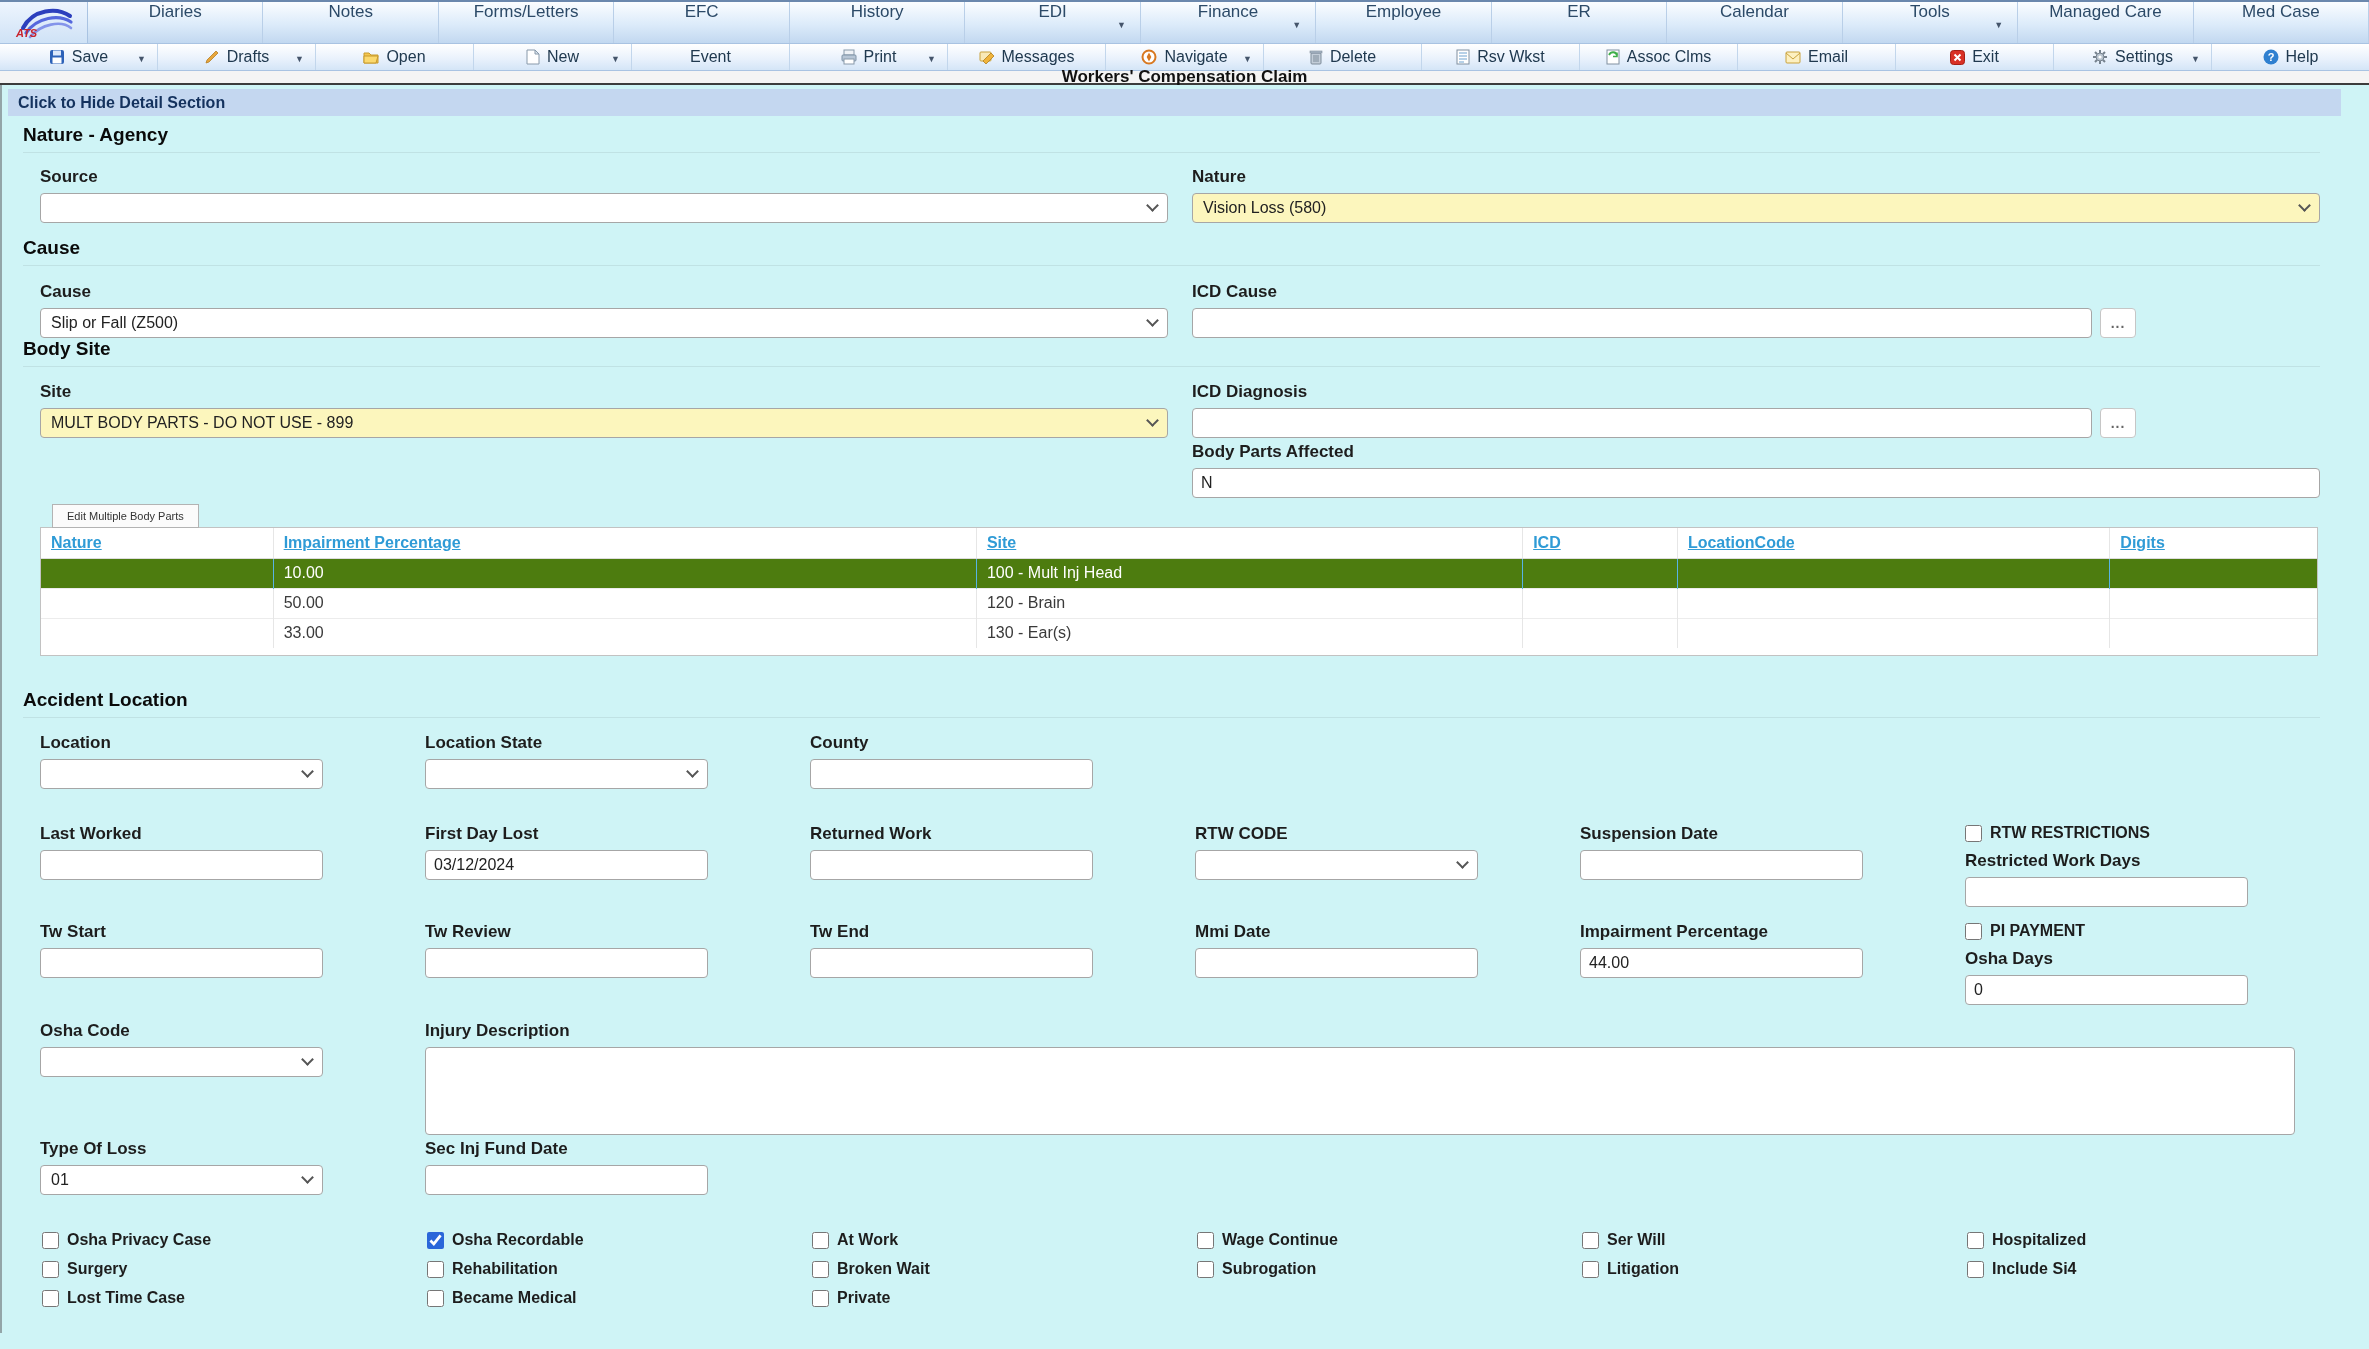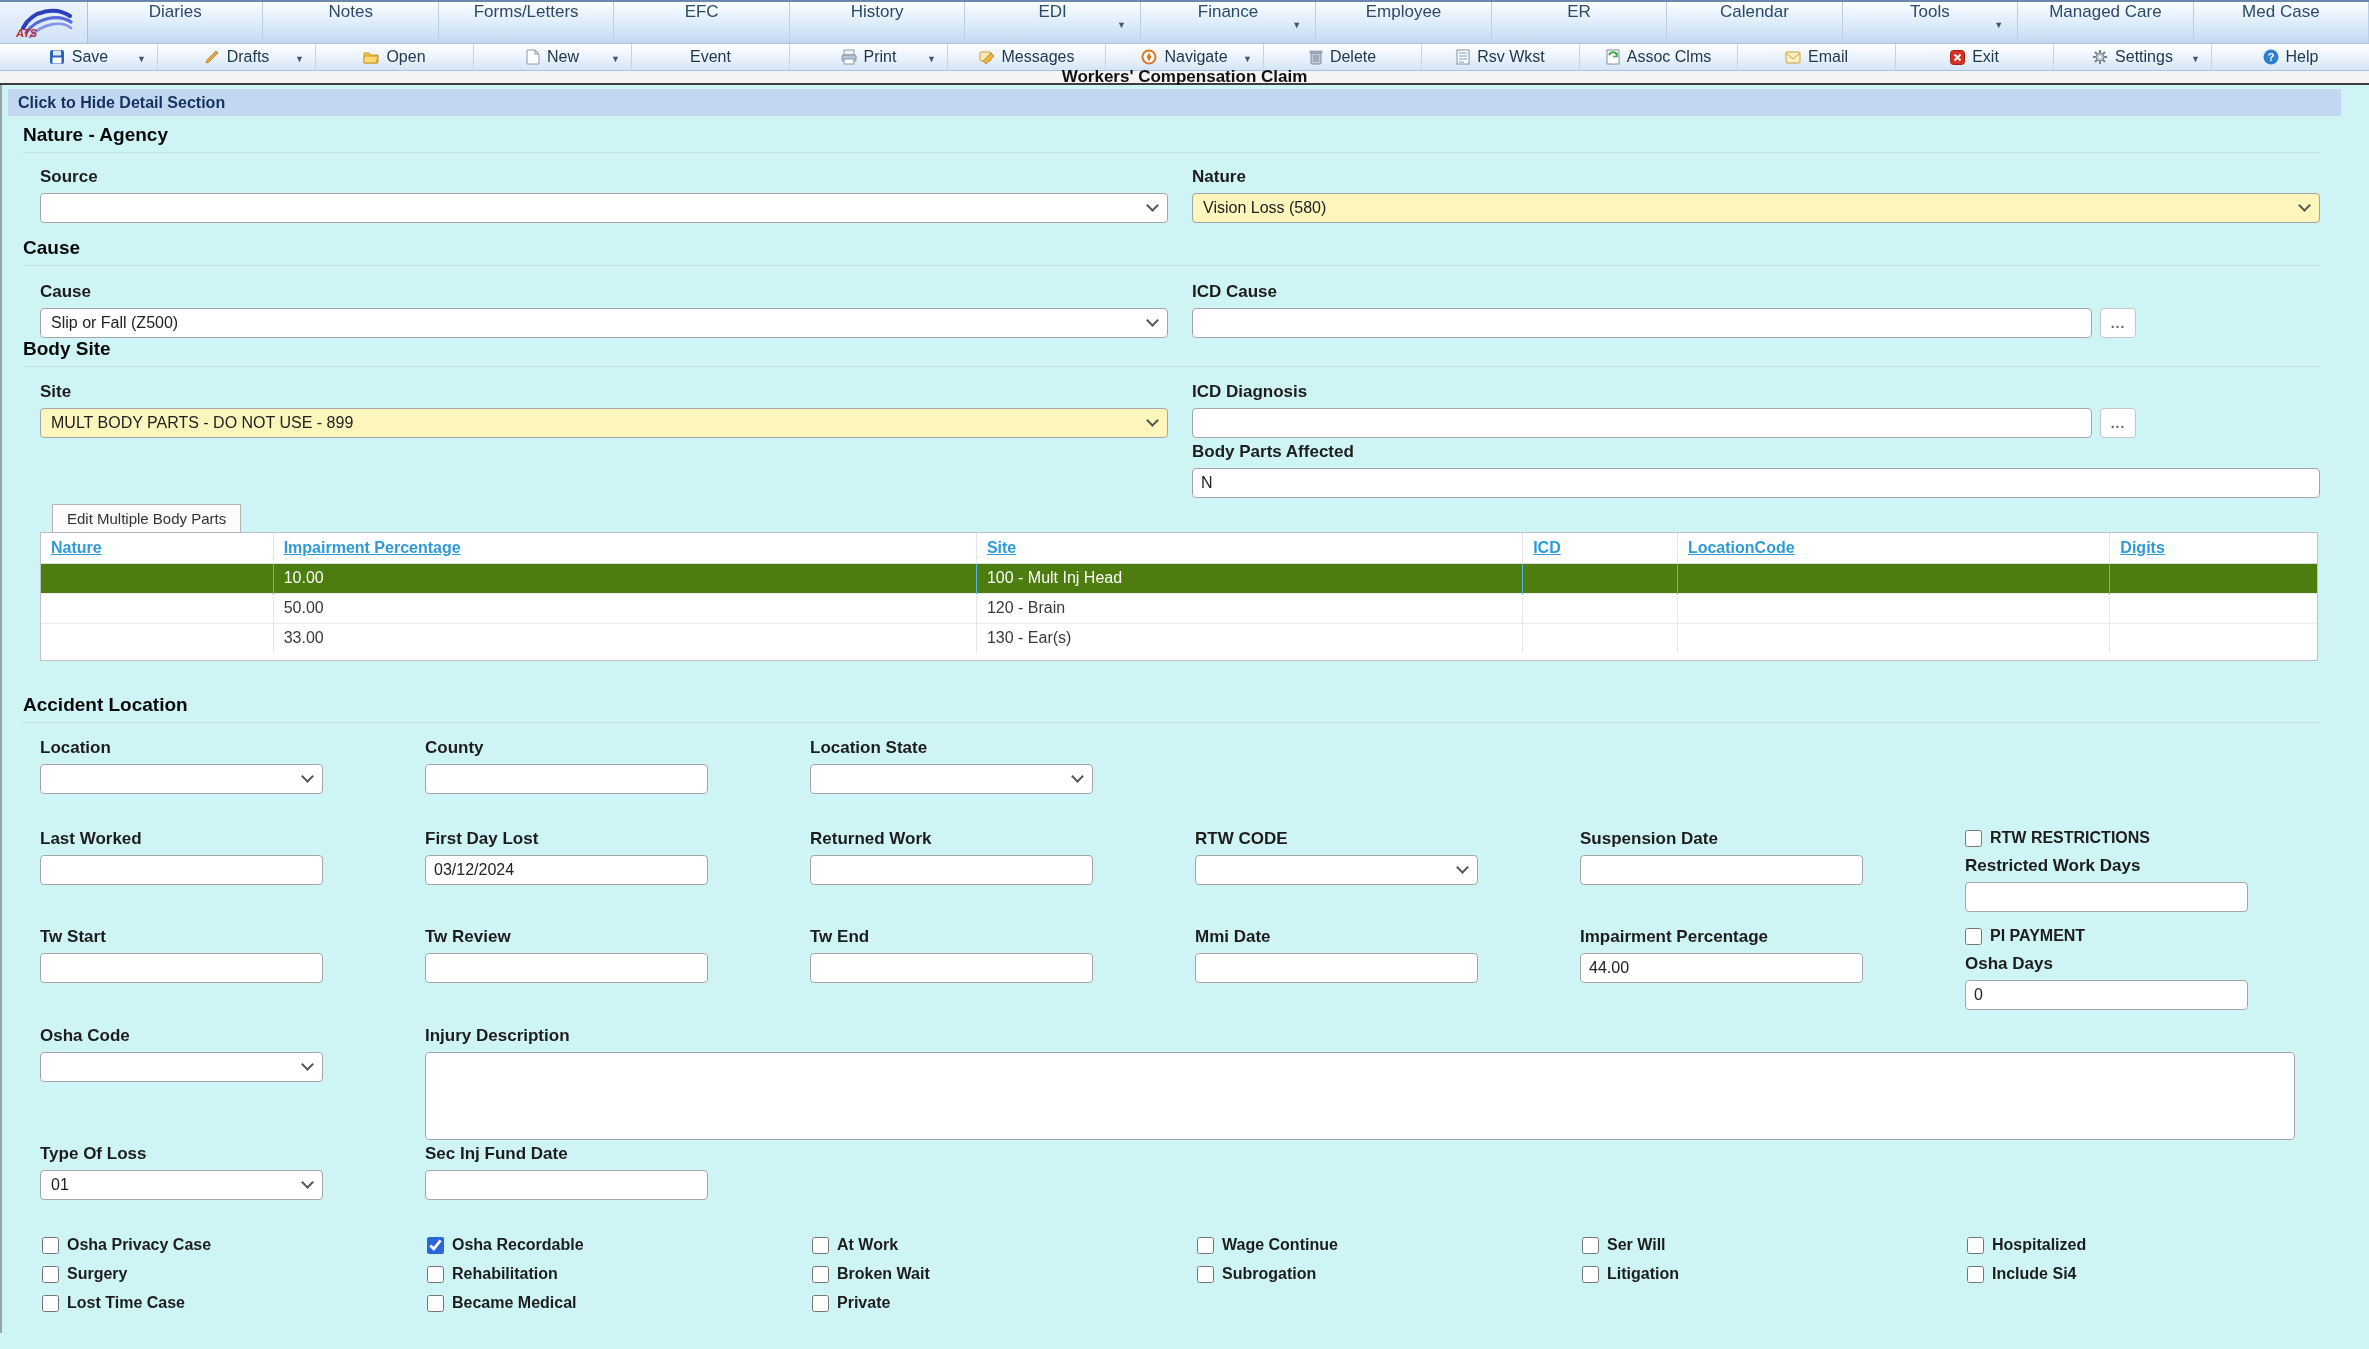--- a/index.html
+++ b/index.html
@@ -79,21 +79,21 @@
   .with-ellipsis { display:flex; gap:8px; align-items:center; }
   .with-ellipsis .input { width:900px; flex:none; }
   .dots {
     width:36px; height:30px; background:#fff; border:1px solid #c6c6c6; border-radius:4px;
     color:#666; font-weight:bold; font-size:14px; letter-spacing:1px; line-height:1;
     cursor:pointer; font-family:"Liberation Sans",sans-serif;
   }
   
   .bp-tab {
     display:inline-block; margin:5px 0 0 50px; padding:5px 14px;
-    background:#fbfbfb; border:1px solid #b3b3b3; font-size:15px; color:#333;
+    background:#fbfbfb; border:1px solid #b3b3b3; font-size:11px; color:#333;
     position:relative; top:1px; z-index:2; cursor:pointer;
   }
   .table-wrap { margin:0 51px 0 38px; border:1px solid #c2c2c2; background:#fff; padding-bottom:7px; }
   table.bp { width:100%; border-collapse:collapse; font-size:16px; table-layout:fixed; }
   table.bp th, table.bp td {
     text-align:left; padding:5px 10px; height:30px; border-right:1px solid #e6e6e6;
     overflow:hidden; white-space:nowrap;
   }
   table.bp th { border-bottom:1px solid #ddd; }
   table.bp th:last-child, table.bp td:last-child { border-right:none; }
@@ -442,29 +442,29 @@
 
   <div class="frow mt15">
     <div class="cell">
       <div class="flabel">Location</div>
       <div class="select">
         <span class="sel-value"></span>
         <span class="chev"></span>
       </div>
     </div>
     <div class="cell">
-      <div class="flabel">County</div>
-      <input class="input" value="" style="">
-    </div>
-    <div class="cell">
       <div class="flabel">Location State</div>
       <div class="select">
         <span class="sel-value"></span>
         <span class="chev"></span>
       </div>
+    </div>
+    <div class="cell">
+      <div class="flabel">County</div>
+      <input class="input" value="" style="">
     </div>
   </div>
 
   <div class="frow mt35">
     <div class="cell">
       <div class="flabel">Last Worked</div>
       <input class="input" value="" style="">
     </div>
     <div class="cell">
       <div class="flabel">First Day Lost</div>

